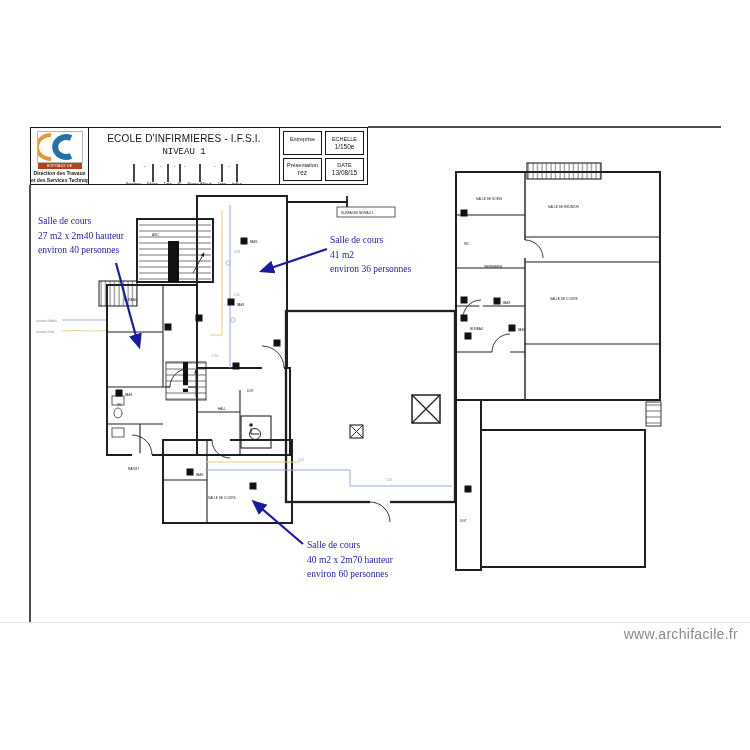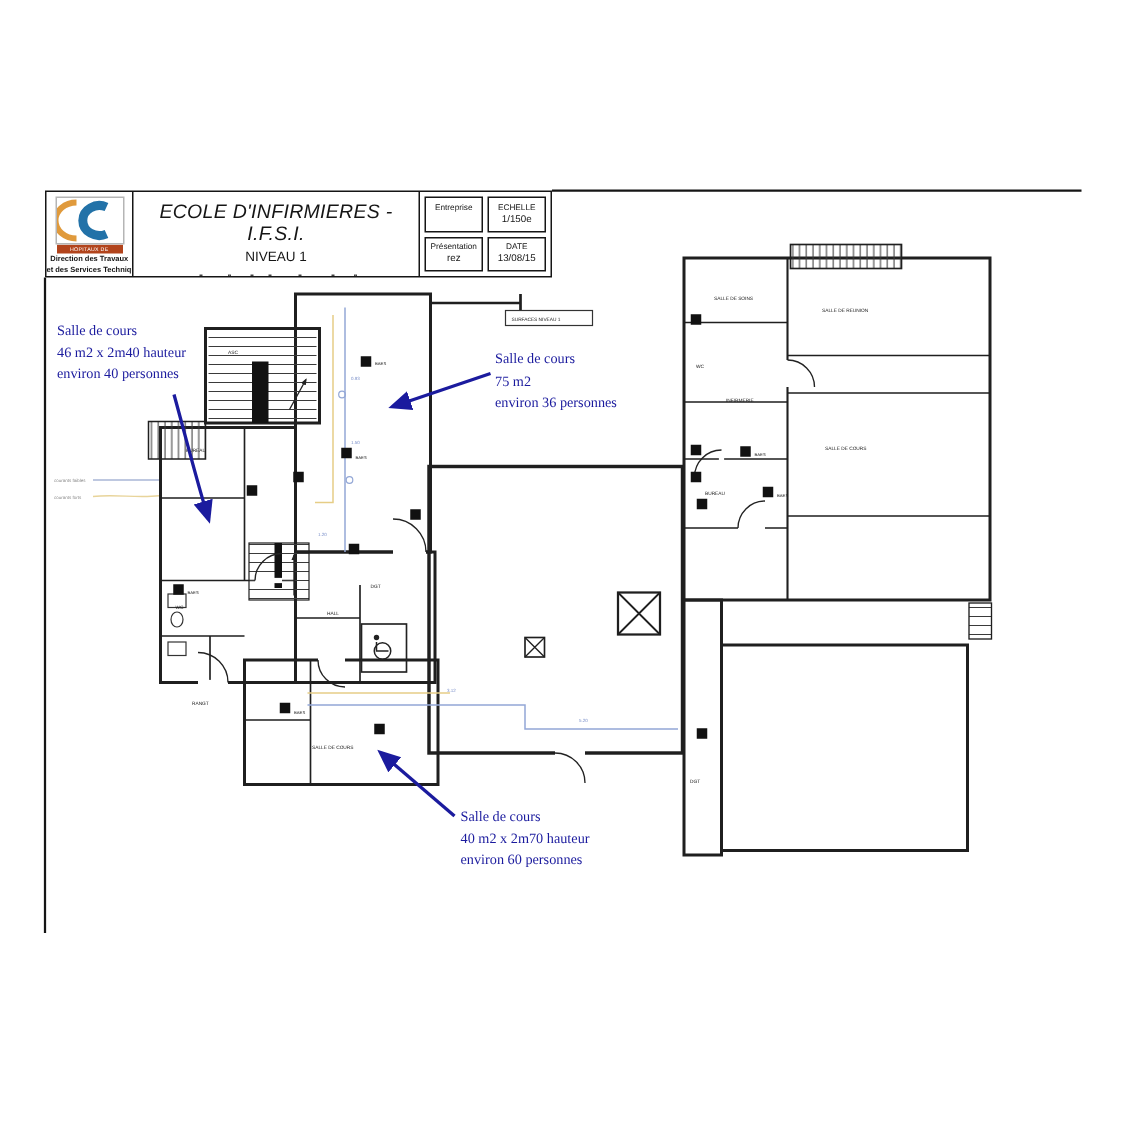--- a/index.html
+++ b/index.html
@@ -9,22 +9,22 @@
 
   
   .titleblock{position:absolute;left:30px;top:127px;width:338px;height:58px;
     border:1.5px solid #151515;box-sizing:border-box;display:flex;background:#fff;z-index:3;}
   .tb-logo{width:58px;border-right:1px solid #151515;box-sizing:border-box;overflow:hidden;}
   .logobox{margin:3px auto 0;width:44px;height:30px;border:1px solid #b5b5b5;position:relative;background:#fff;}
   .logobanner{width:44px;height:6px;margin:0 auto;background:#b2441c;color:#fff;font-size:3.5px;
     line-height:6px;text-align:center;overflow:hidden;letter-spacing:.2px;}
   .orgcap{font-size:5px;font-weight:bold;line-height:6px;text-align:center;margin-top:1px;white-space:nowrap;}
   .tb-center{flex:1;text-align:center;padding-top:5px;box-sizing:border-box;overflow:hidden;}
-  .tb-title{font-size:13px;letter-spacing:.2px;font-style:italic;}
-  .tb-level{font-size:9px;margin-top:3px;}
+  .tb-title{font-size:10px;letter-spacing:.2px;}
+  .tb-level{font-size:9px;margin-top:3px;font-family:Liberation Mono, monospace;}
   .refrow{display:flex;justify-content:center;align-items:flex-start;margin-top:7px;}
   .rfi{margin:0 1px;text-align:center;}
   .rfi .u{height:3px;border:.7px solid #444;border-top:none;box-sizing:border-box;}
   .rfi .t{font-size:3.8px;line-height:4.5px;color:#222;white-space:nowrap;}
   .rdash{font-size:5px;line-height:4px;margin:0 1px;color:#333;}
   .tb-right{width:88px;border-left:1px solid #151515;box-sizing:border-box;
     display:grid;grid-template-columns:1fr 1fr;grid-template-rows:1fr 1fr;gap:3px;padding:3px;}
   .tb-box{border:1px solid #151515;text-align:center;font-size:5.5px;line-height:7px;
     display:flex;flex-direction:column;justify-content:center;overflow:hidden;}
   .tb-box .lab{font-size:5.5px;}
@@ -300,28 +300,31 @@
     </div>
     <div class="tb-box">
       <div class="lab">DATE</div>
       <div class="val">13/08/15</div>
     </div>
   </div>
 </div>
 
 <div class="ann" id="ann-1">
   <div>Salle de cours</div>
-  <div>46 m2 x 2m40 hauteur</div>
+  <div>27 m2 x 2m40 hauteur</div>
   <div>environ 40 personnes</div>
 </div>
 <div class="ann" id="ann-2">
   <div>Salle de cours</div>
-  <div>75 m2</div>
+  <div>41 m2</div>
   <div>environ 36 personnes</div>
 </div>
 <div class="ann" id="ann-3">
   <div>Salle de cours</div>
   <div>40 m2 x 2m70 hauteur</div>
   <div>environ 60 personnes</div>
 </div>
 
+<div class="wmstrip">
+  <span class="wmtext">www.archifacile.fr</span>
+</div>
 
 </div>
 
 </body></html>

